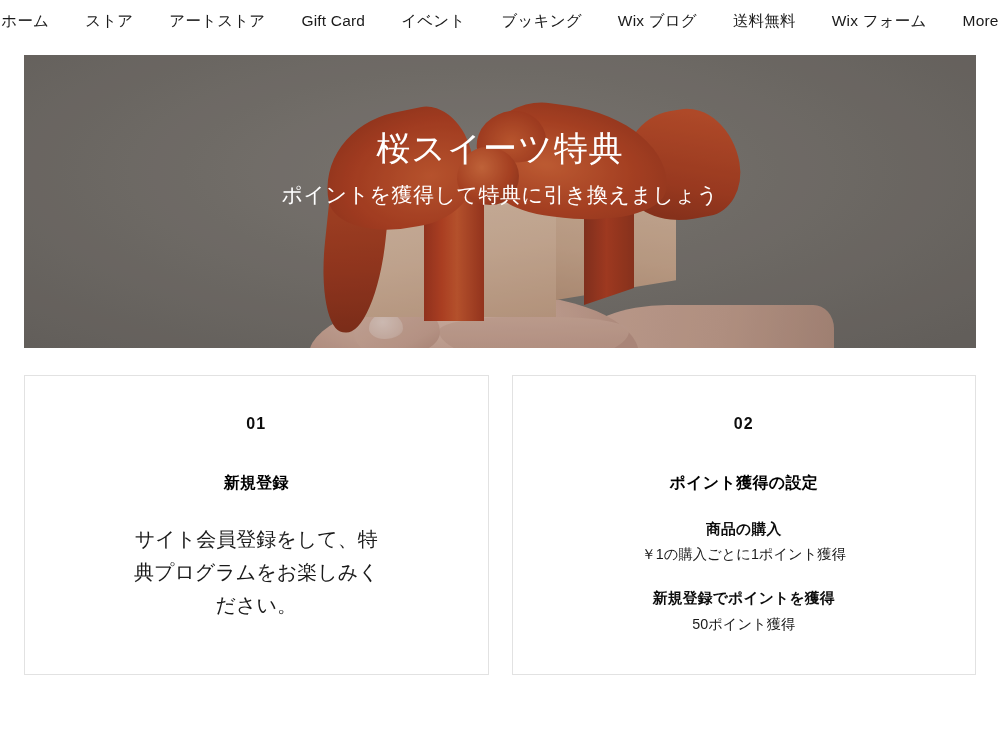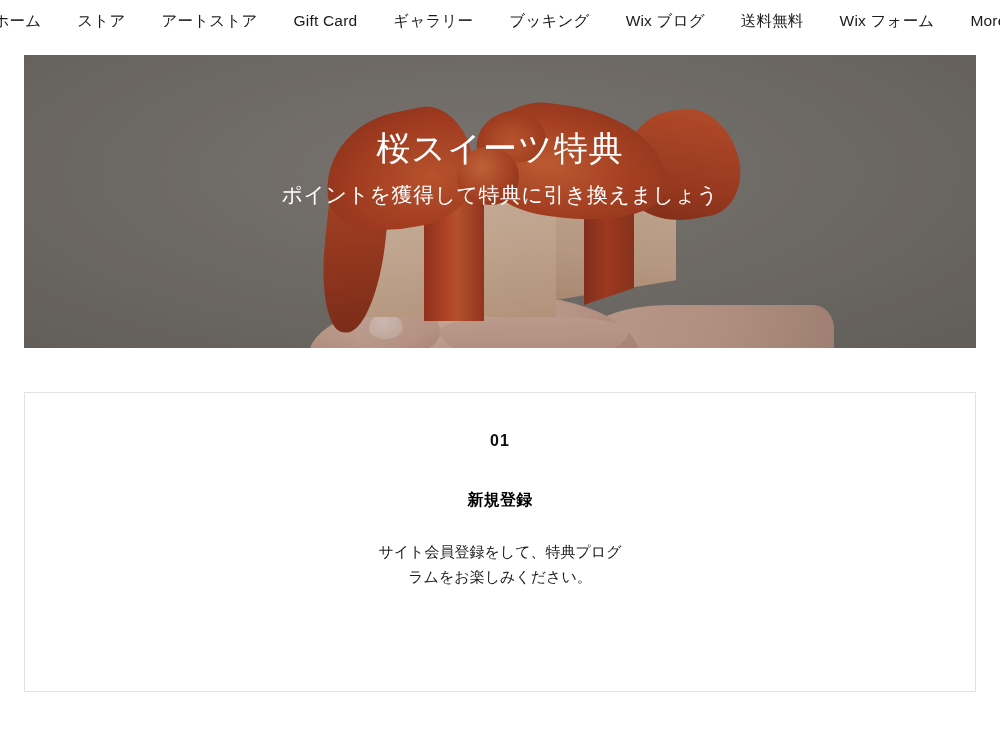--- a/index.html
+++ b/index.html
@@ -272,21 +272,21 @@
     cursor: pointer;
     display: flex;
     align-items: center;
     justify-content: center;
   }
 
   
   .cards {
     position: absolute;
     left: 24px;
-    top: 392px;
+    top: 375px;
     width: 952px;
     height: 300px;
     display: flex;
     gap: 23px;
   }
   .card {
     flex: 1 1 0;
     border: 1px solid #e2e2e2;
     background: #ffffff;
     padding: 40px 26px 20px;
@@ -305,21 +305,21 @@
   .card-title {
     margin-top: 41px;
     font-size: 16px;
     font-weight: 700;
     color: #000000;
     line-height: 1.25;
     letter-spacing: 0.3px;
   }
   .card-body {
     margin-top: 30px;
-    font-size: 15px;
+    font-size: 20px;
     font-weight: 400;
     color: #1a1a1a;
     line-height: 1.65;
     max-width: 245px;
   }
   .card-sections { margin-top: 25px; width: 100%; }
   .sec { margin-bottom: 22px; }
   .sec:last-child { margin-bottom: 0; }
   .sec-head {
     font-size: 14.8px;
@@ -339,21 +339,21 @@
 </head>
 <body>
 
 <div class="page">
 
   <nav class="navbar">
     <div class="nav-item">ホーム</div>
     <div class="nav-item">ストア</div>
     <div class="nav-item">アートストア</div>
     <div class="nav-item">Gift Card</div>
-    <div class="nav-item">ギャラリー</div>
+    <div class="nav-item">イベント</div>
     <div class="nav-item">ブッキング</div>
     <div class="nav-item">Wix ブログ</div>
     <div class="nav-item">送料無料</div>
     <div class="nav-item">Wix フォーム</div>
     <div class="nav-item">More</div>
   </nav>
 
   <section class="hero" style="background-color: #4d7c0f;">
 
     <div class="hero-photo">
@@ -385,16 +385,30 @@
   </section>
 
   <section class="cards">
 
     <article class="card">
       <div class="card-number">01</div>
       <h2 class="card-title">新規登録</h2>
       <p class="card-body">サイト会員登録をして、特典プログラムをお楽しみください。</p>
     </article>
 
+    <article class="card">
+      <div class="card-number">02</div>
+      <h2 class="card-title">ポイント獲得の設定</h2>
+      <div class="card-sections">
+        <div class="sec">
+          <div class="sec-head">商品の購入</div>
+          <div class="sec-text">￥1の購入ごとに1ポイント獲得</div>
+        </div>
+        <div class="sec">
+          <div class="sec-head">新規登録でポイントを獲得</div>
+          <div class="sec-text">50ポイント獲得</div>
+        </div>
+      </div>
+    </article>
 
 
   </section>
 </div>
 
 </body></html>

